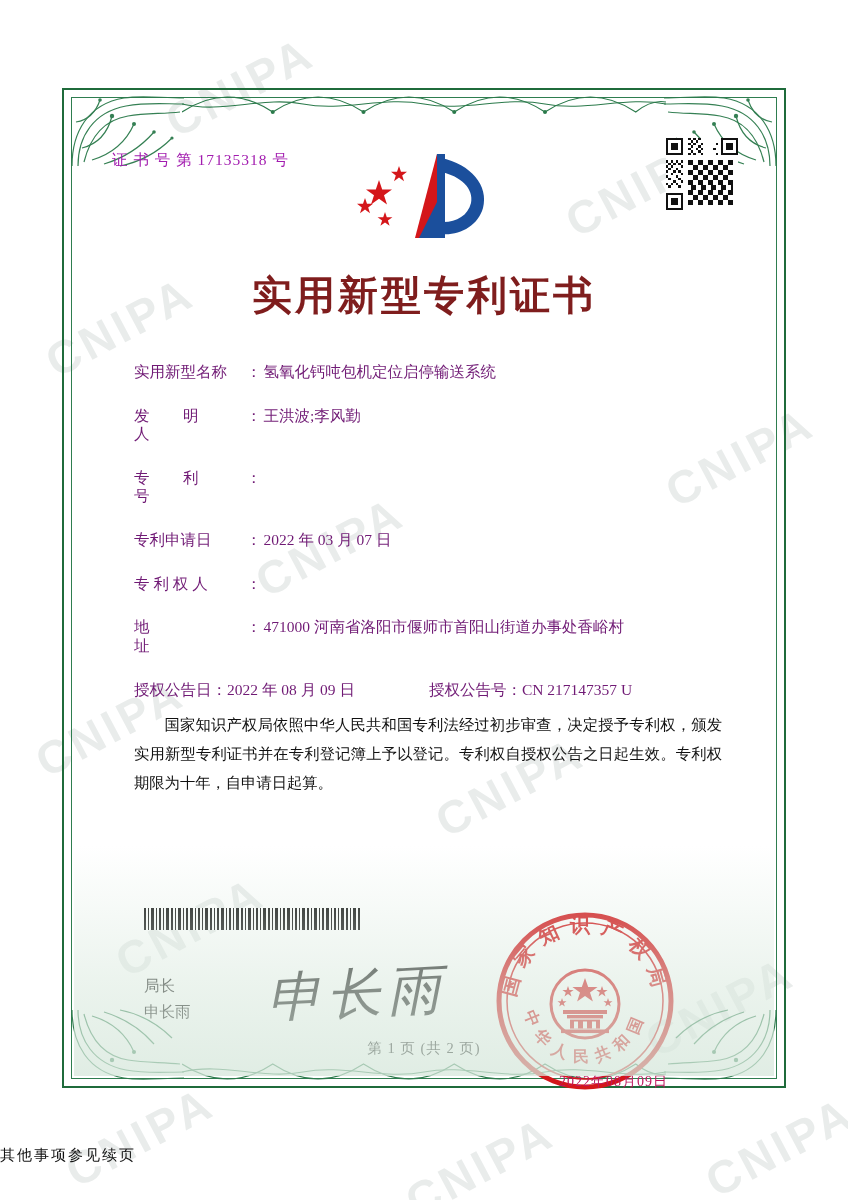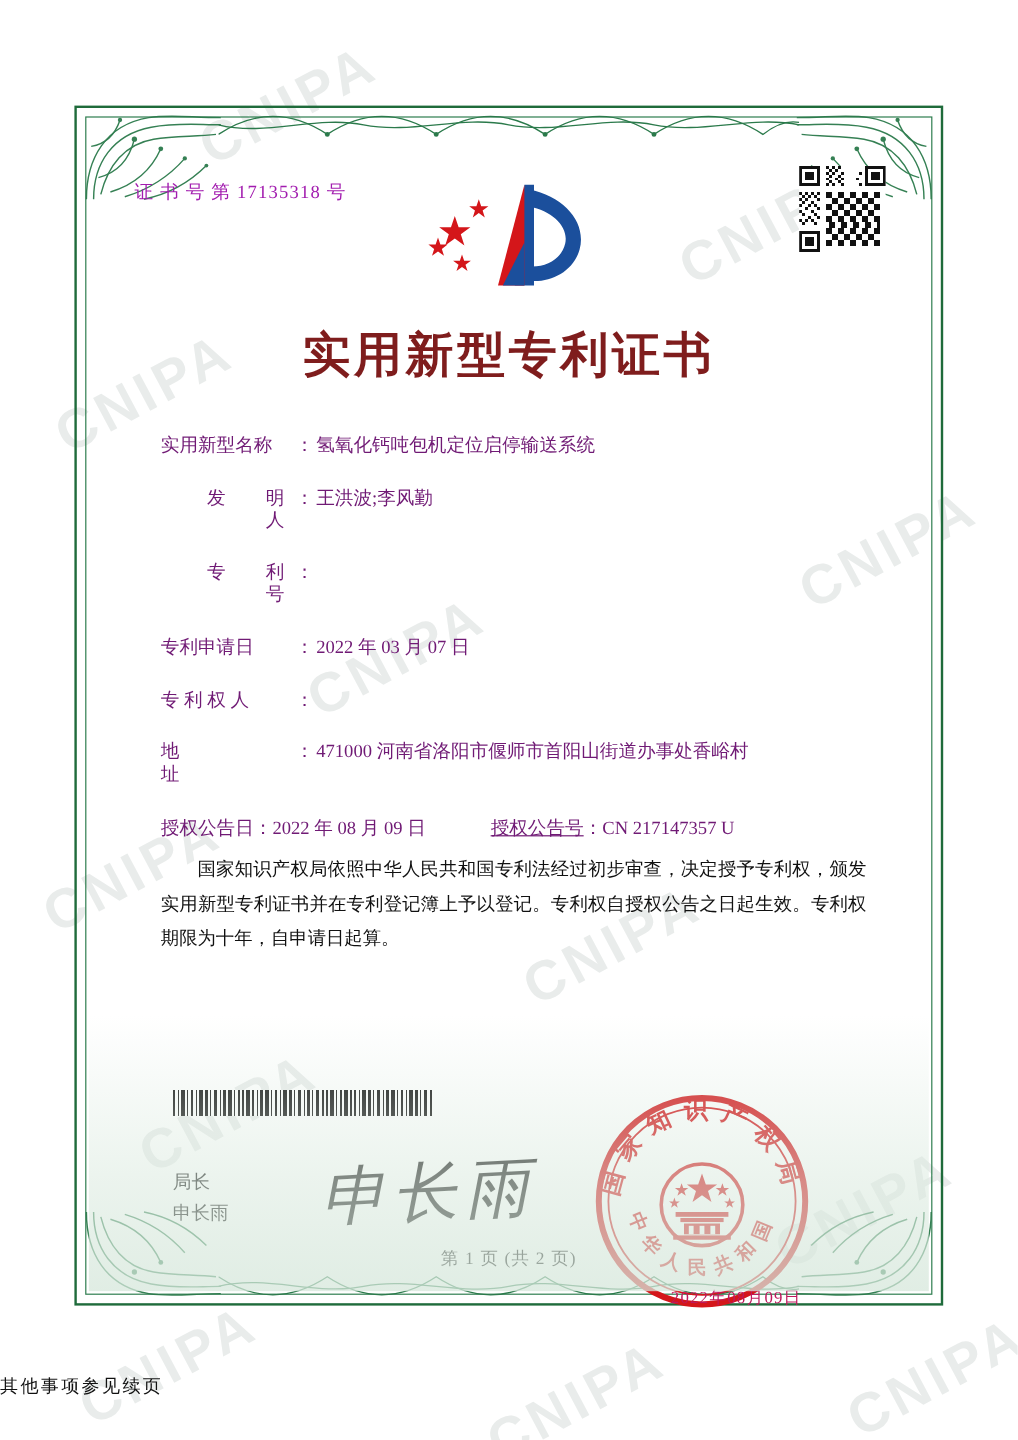--- a/index.html
+++ b/index.html
@@ -143,27 +143,27 @@
     display: flex;
     align-items: baseline;
     margin-bottom: 25px;
     line-height: 1.2;
   }
   .lbl {
     width: 112px;
     flex: 0 0 112px;
     letter-spacing: 0px;
   }
-  .lbl.sp  { letter-spacing: 9px; text-align: right; }
+  .lbl.sp  { letter-spacing: 9px; }
   .lbl.sp2 { letter-spacing: 16px; }
   .colon { margin-right: 2px; }
   .val { flex: 1; }
   .row .val.mono { font-family: "Liberation Serif", serif; letter-spacing: .5px; }
   .row2col { display: flex; align-items: baseline; margin-bottom: 22px; }
-  .row2col .seg2 { margin-left: 54px; text-decoration: underline; }
+  .row2col .seg2 { margin-left: 74px; }
 
   .para {
     position: absolute;
     left: 42px;
     right: 34px;
     top: 592px;
     font-size: 15.3px;
     line-height: 29px;
     color: #111;
     text-align: justify;

